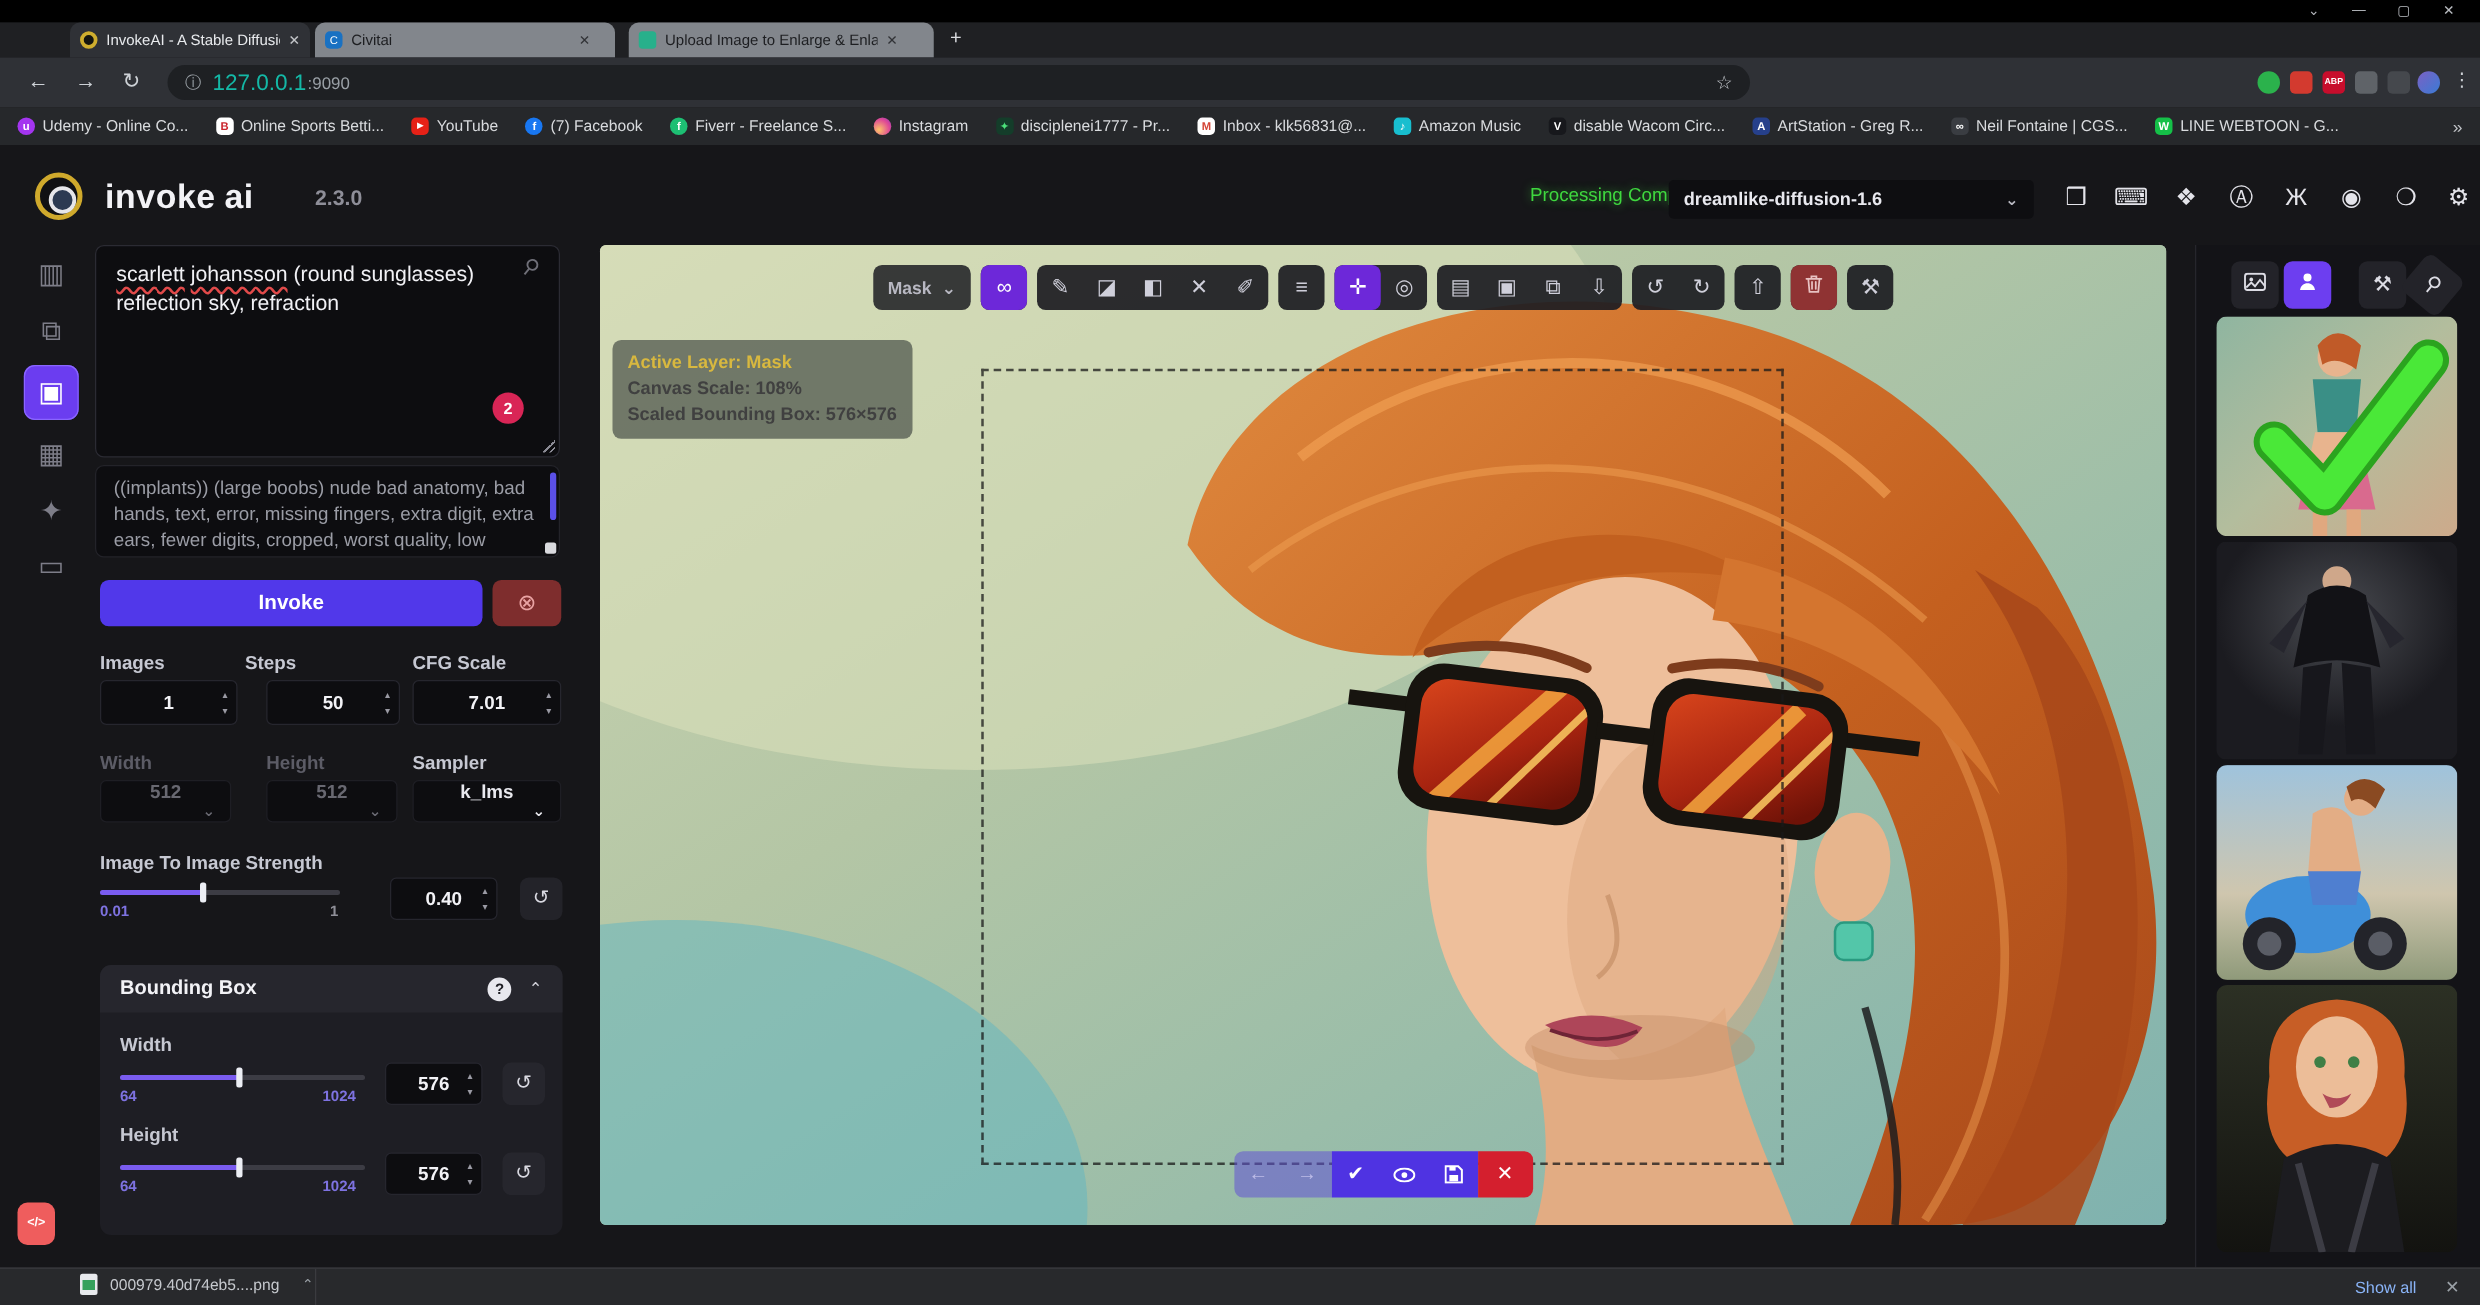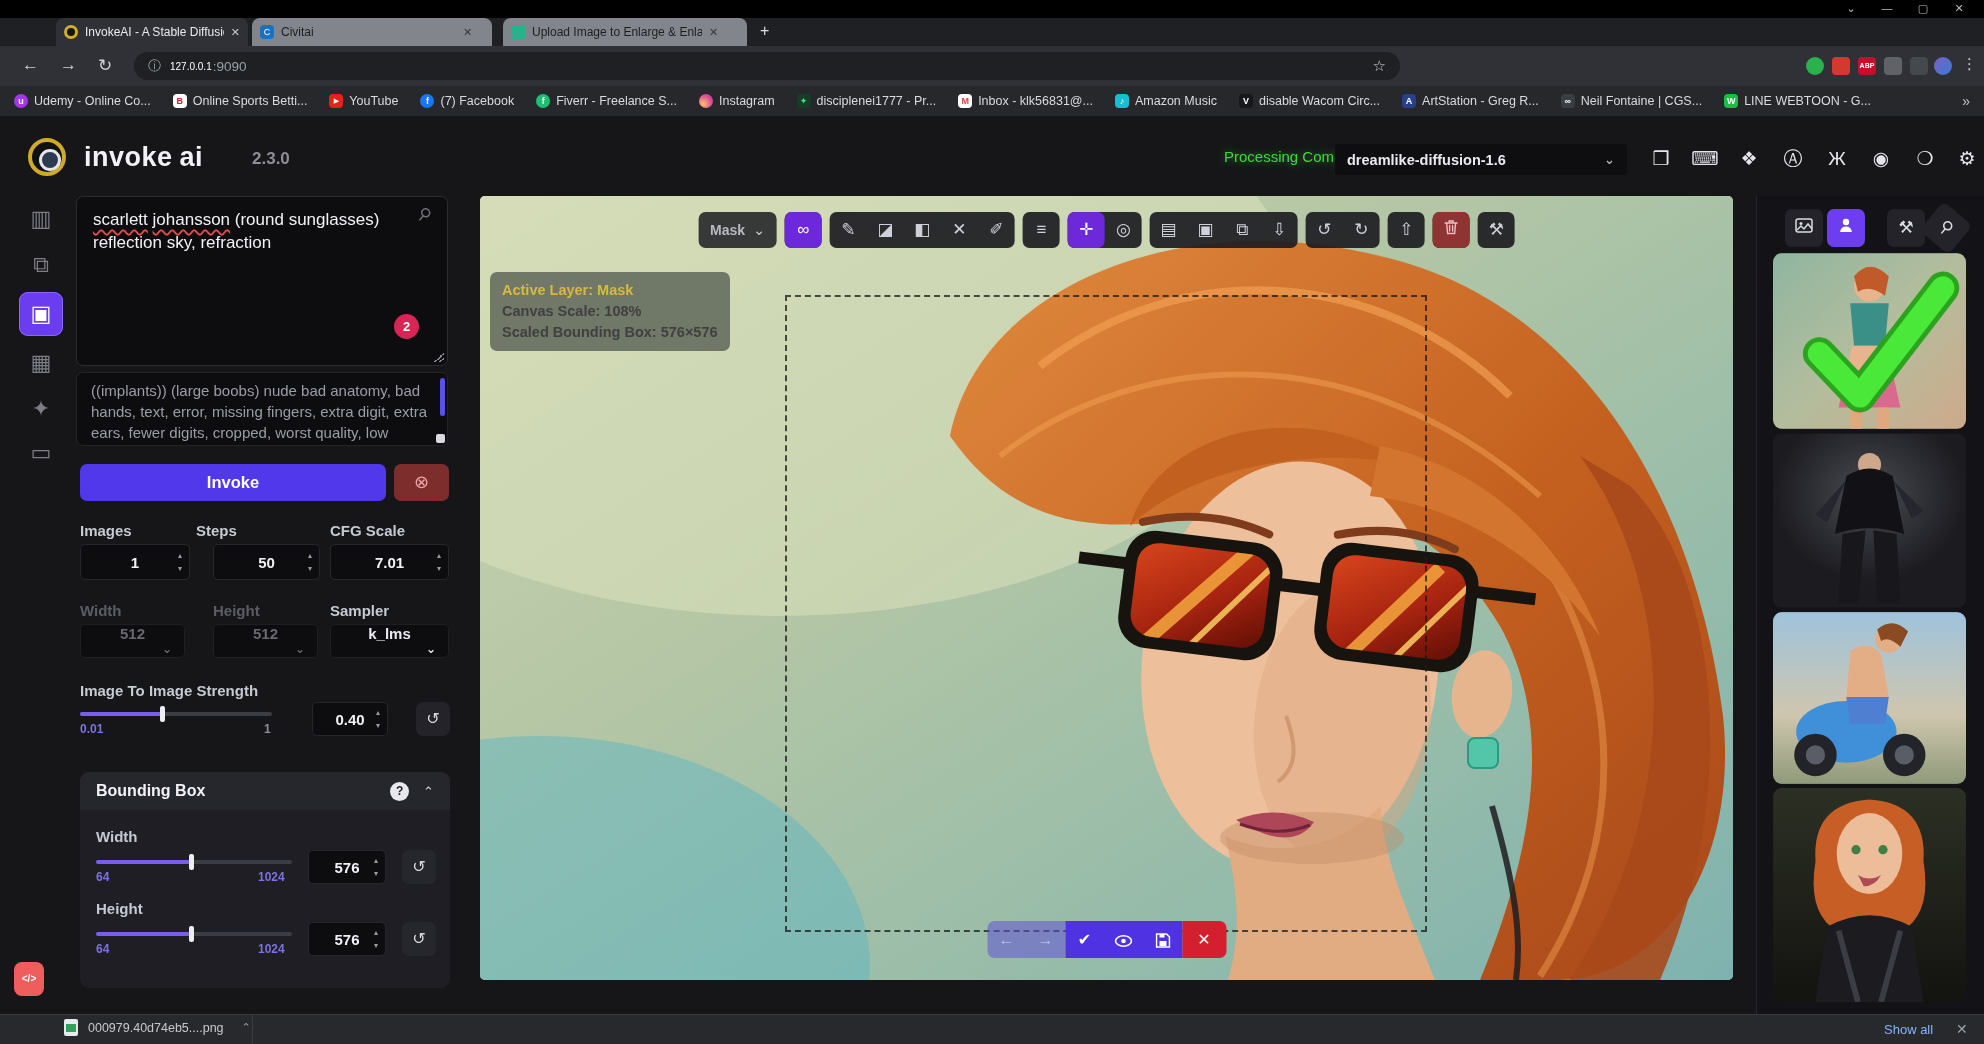--- a/index.html
+++ b/index.html
@@ -18,21 +18,21 @@
   .tab .x { font-size:11px; opacity:.8; }
   .fav { width:14px; height:14px; border-radius:50%; flex:0 0 14px; }
   .fav.invoke { background:#14150f; border:3px solid #cfae2e; }
   .fav.civit { background:#1971c2; color:#fff; font-size:9px; line-height:14px; text-align:center; border-radius:4px; }
   .fav.upl { background:#27b08b; border-radius:3px; }
   #newtab { position:absolute; left:760px; top:4px; color:#dadce0; font-size:16px; }
   #addrbar { left:0; top:46px; width:1984px; height:40px; background:#2f3136; }
   .navic { position:absolute; top:9px; color:#cdd1d6; font-size:17px; }
   #omnibox { position:absolute; left:134px; top:6px; width:1266px; height:28px; background:#1e2023; border-radius:14px; display:flex; align-items:center; padding:0 14px; gap:9px; }
   #omnibox .info { color:#9aa0a6; font-size:13px; }
-  #omnibox .host { color:#ffffff; font-size:10px; }
+  #omnibox .host { color:#14b8a6; font-size:18px; }
   #omnibox .port { color:#9aa0a6; font-size:13.5px; margin-left:-8px; }
   .ext { position:absolute; top:11px; width:18px; height:18px; border-radius:50%; font-size:7px; font-weight:bold; color:#fff; text-align:center; line-height:18px; }
   #bmbar { left:0; top:86px; width:1984px; height:30px; background:#26282b; display:flex; align-items:center; padding:0 14px; gap:22px; }
   .bm { display:flex; align-items:center; gap:6px; color:#d9dbde; font-size:12.5px; white-space:nowrap; }
   .bm .ic { width:14px; height:14px; border-radius:4px; font-size:9px; font-weight:bold; color:#fff; text-align:center; line-height:14px; flex:0 0 14px; }
   #bm-more { margin-left:auto; color:#c0c3c7; font-size:14px; }
 
   
   #app { left:0; top:116px; width:1984px; height:898px; background:#161619; }
   #logo { left:28px; top:22px; width:38px; height:38px; border-radius:50%; border:4px solid #cfa92c; background:#101013; }
@@ -318,21 +318,21 @@
         <span class="chev">⌄</span>
       </div>
 
     <span class="plabel" style="left:80px;top:566px">Image To Image Strength</span>
     <div class="track" style="left:80px;top:596px;width:192px">
       <div class="fill" style="left:0;width:82px"></div>
       <div class="handle" style="left:80px"></div>
     </div>
     <span class="smin" style="left:80px;top:606px">0.01</span>
     <span class="smax gray" style="left:264px;top:606px">1</span>
-    <div class="numbox" style="left:312px;top:586px;width:76px;height:34px">
+    <div class="numbox" style="left:312px;top:586px;width:86px;height:34px">
         <span>0.40</span>
       <span class="stepper" style="top:3px">
           <span>▴</span>
           <span>▾</span>
         </span>
       </div>
     <div class="resetbtn" style="left:416px;top:586px">↺</div>
 
     <div id="bb-panel" class="abs">
       <div id="bb-head">

